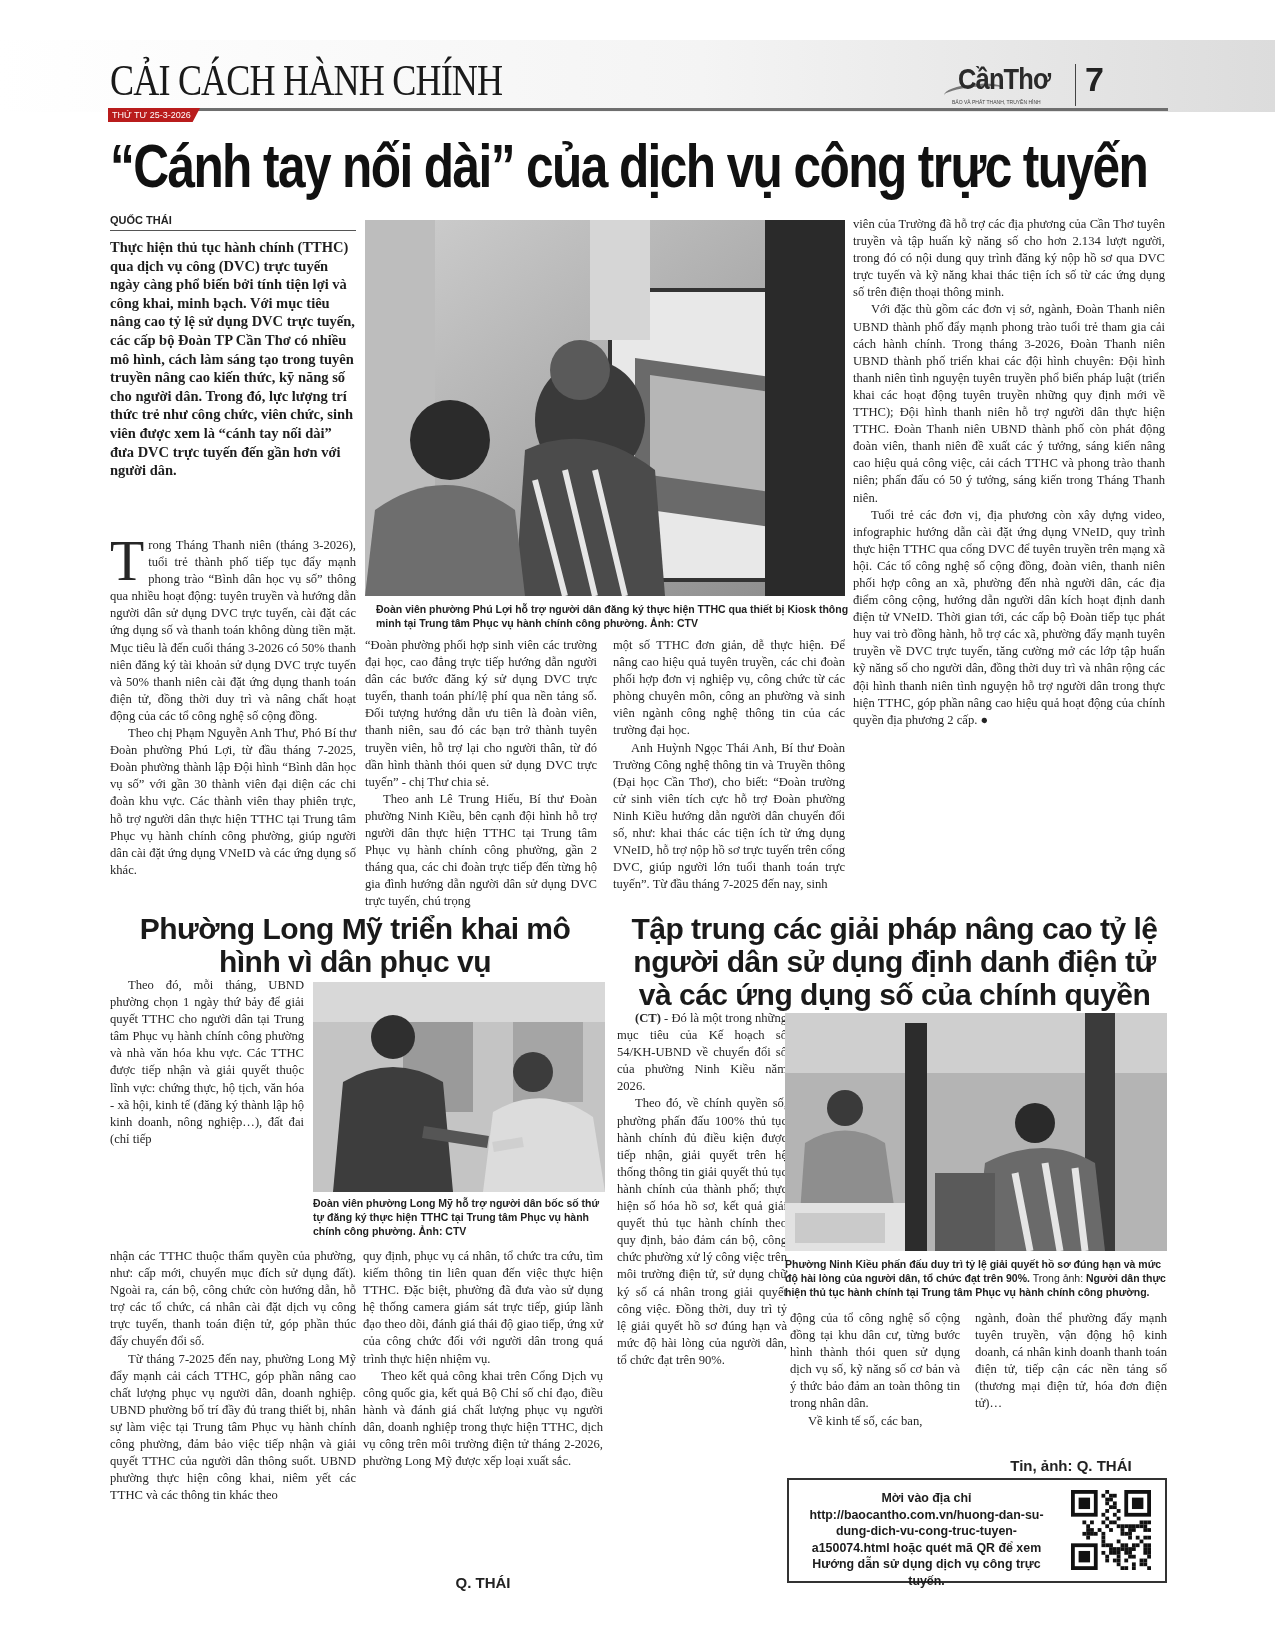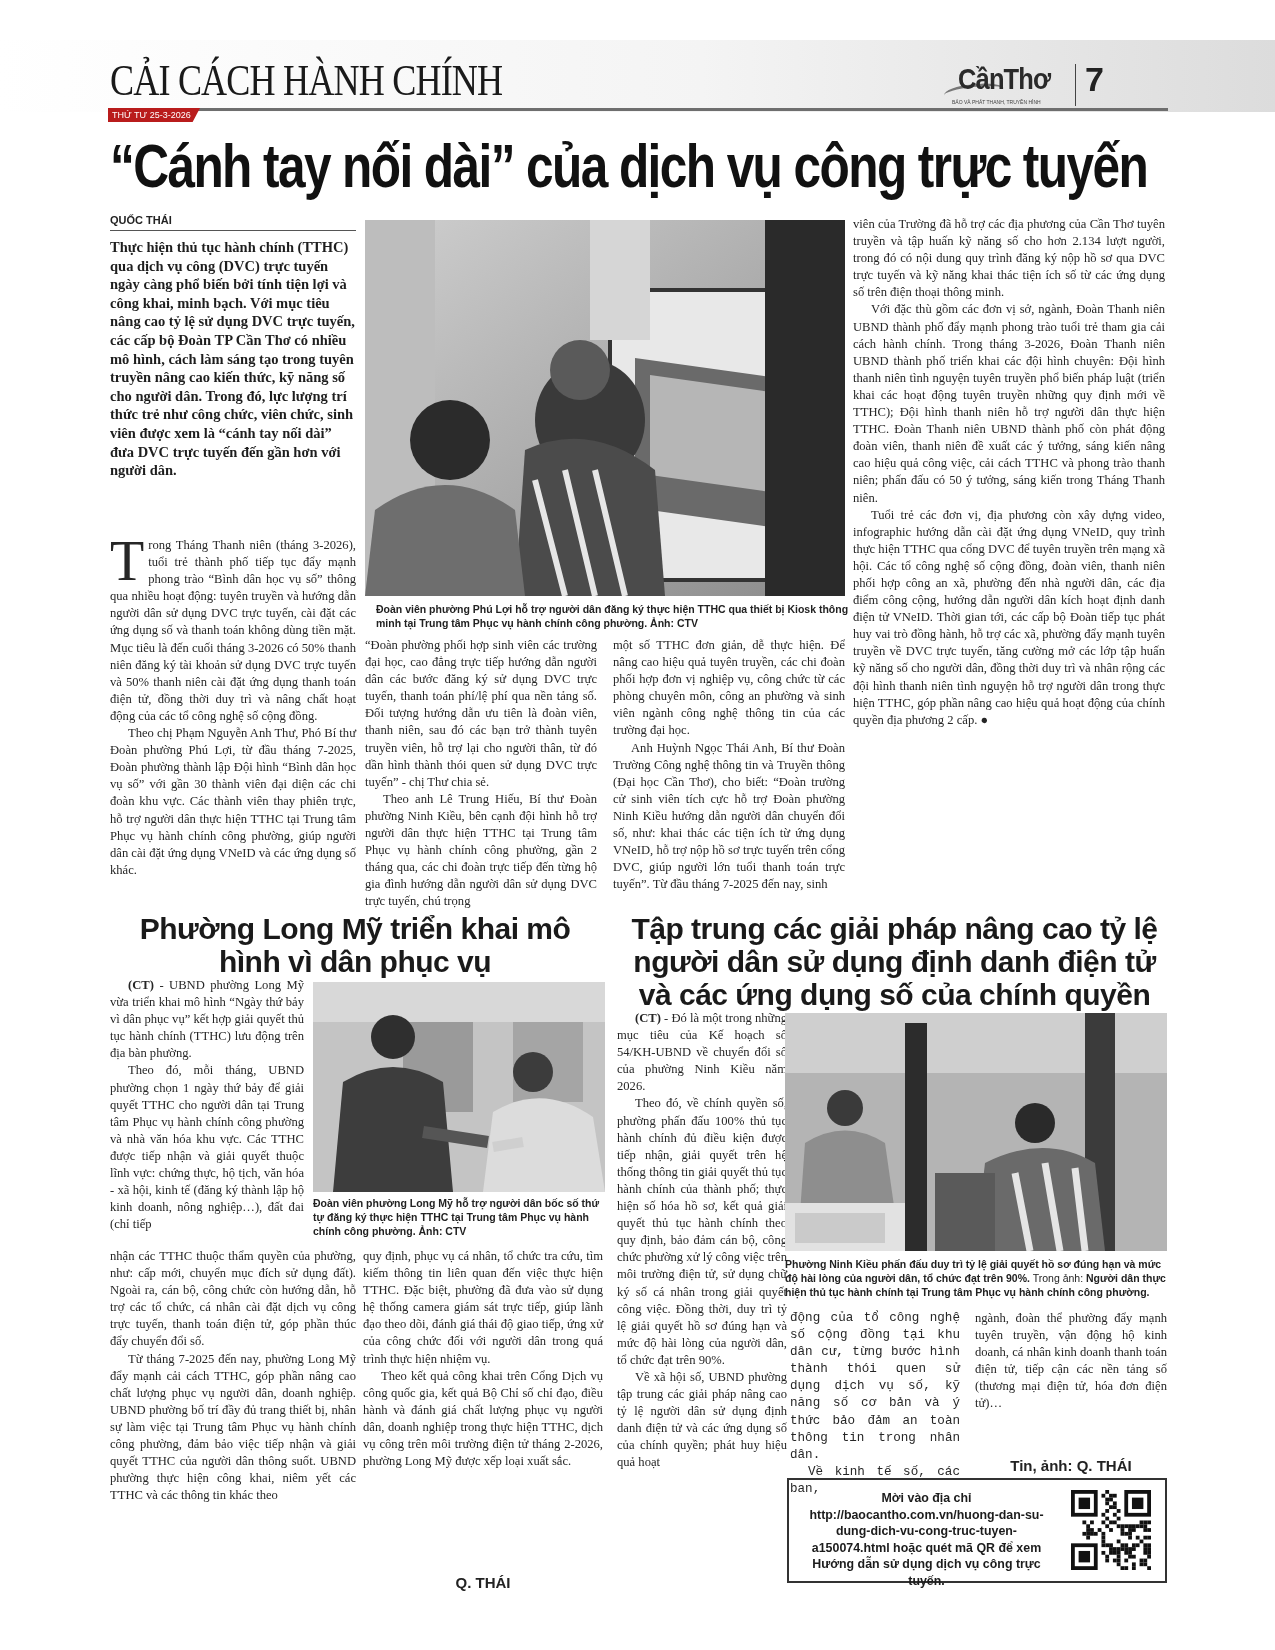--- a/index.html
+++ b/index.html
@@ -111,21 +111,20 @@
   <p>Anh Huỳnh Ngọc Thái Anh, Bí thư Đoàn Trường Công nghệ thông tin và Truyền thông (Đại học Cần Thơ), cho biết: “Đoàn trường cử sinh viên tích cực hỗ trợ Đoàn phường Ninh Kiều hướng dẫn người dân chuyển đổi số, như: khai thác các tiện ích từ ứng dụng VNeID, hỗ trợ nộp hồ sơ trực tuyến trên cổng DVC, giúp người lớn tuổi thanh toán trực tuyến”. Từ đầu tháng 7-2025 đến nay, sinh</p>
 </div>
 <div class="abs body-col" style="left:853px; top:216px; width:312px;">
   <p class="first">viên của Trường đã hỗ trợ các địa phương của Cần Thơ tuyên truyền và tập huấn kỹ năng số cho hơn 2.134 lượt người, trong đó có nội dung quy trình đăng ký nộp hồ sơ qua DVC trực tuyến và kỹ năng khai thác tiện ích số từ các ứng dụng số trên điện thoại thông minh.</p>
   <p>Với đặc thù gồm các đơn vị sở, ngành, Đoàn Thanh niên UBND thành phố đẩy mạnh phong trào tuổi trẻ tham gia cải cách hành chính. Trong tháng 3-2026, Đoàn Thanh niên UBND thành phố triển khai các đội hình chuyên: Đội hình thanh niên tình nguyện tuyên truyền phổ biến pháp luật (triển khai các hoạt động tuyên truyền những quy định mới về TTHC); Đội hình thanh niên hỗ trợ người dân thực hiện TTHC. Đoàn Thanh niên UBND thành phố còn phát động đoàn viên, thanh niên đề xuất các ý tưởng, sáng kiến nâng cao hiệu quả công việc, cải cách TTHC và phong trào thanh niên; phấn đấu có 50 ý tưởng, sáng kiến trong Tháng Thanh niên.</p>
   <p>Tuổi trẻ các đơn vị, địa phương còn xây dựng video, infographic hướng dẫn cài đặt ứng dụng VNeID, quy trình thực hiện TTHC qua cổng DVC để tuyên truyền trên mạng xã hội. Các tổ công nghệ số cộng đồng, đoàn viên, thanh niên phối hợp công an xã, phường đến nhà người dân, các địa điểm công cộng, hướng dẫn người dân kích hoạt định danh điện tử VNeID. Thời gian tới, các cấp bộ Đoàn tiếp tục phát huy vai trò đồng hành, hỗ trợ các xã, phường đẩy mạnh tuyên truyền về DVC trực tuyến, tăng cường mở các lớp tập huấn kỹ năng số cho người dân, đồng thời duy trì và nhân rộng các đội hình thanh niên tình nguyện hỗ trợ người dân trong thực hiện TTHC, góp phần nâng cao hiệu quả hoạt động của chính quyền địa phương 2 cấp. ●</p>
 </div>
 
 <h2 class="abs sub-headline" style="left:110px; top:912px; width:490px;">Phường Long Mỹ triển khai mô hình vì dân phục vụ</h2>
 <div class="abs body-col" style="left:110px; top:977px; width:194px;">
-  <p><b>(CT)</b><span> - UBND phường Long Mỹ vừa triển khai mô hình “Ngày thứ bảy vì dân phục vụ” kết hợp giải quyết thủ tục hành chính (TTHC) lưu động trên địa bàn phường.</span></p>
   <p>Theo đó, mỗi tháng, UBND phường chọn 1 ngày thứ bảy để giải quyết TTHC cho người dân tại Trung tâm Phục vụ hành chính công phường và nhà văn hóa khu vực. Các TTHC được tiếp nhận và giải quyết thuộc lĩnh vực: chứng thực, hộ tịch, văn hóa - xã hội, kinh tế (đăng ký thành lập hộ kinh doanh, nông nghiệp…), đất đai (chỉ tiếp</p>
 </div>
 <div class="abs photo" style="left:313px; top:982px; width:292px; height:210px;">
   <svg width="292" height="210" viewBox="0 0 292 210">
     <rect width="292" height="210" fill="#c4c4c4"></rect>
     <rect x="0" y="0" width="292" height="40" fill="#d8d8d8"></rect>
     <rect x="90" y="40" width="70" height="90" fill="#9a9a9a"></rect>
     <rect x="200" y="40" width="70" height="80" fill="#a5a5a5"></rect>
     <circle cx="80" cy="55" r="22" fill="#2f2f2f"></circle>
     <path d="M30 100 Q80 70 130 100 L140 210 L20 210 Z" fill="#3d3d3d"></path>
@@ -143,42 +142,41 @@
 <div class="abs body-col" style="left:363px; top:1248px; width:240px;">
   <p class="first">quy định, phục vụ cá nhân, tổ chức tra cứu, tìm kiếm thông tin liên quan đến việc thực hiện TTHC. Đặc biệt, phường đã đưa vào sử dụng hệ thống camera giám sát trực tiếp, giúp lãnh đạo theo dõi, đánh giá thái độ giao tiếp, ứng xử của công chức đối với người dân trong quá trình thực hiện nhiệm vụ.</p>
   <p>Theo kết quả công khai trên Cổng Dịch vụ công quốc gia, kết quả Bộ Chỉ số chỉ đạo, điều hành và đánh giá chất lượng phục vụ người dân, doanh nghiệp trong thực hiện TTHC, dịch vụ công trên môi trường điện tử tháng 2-2026, phường Long Mỹ được xếp loại xuất sắc.</p>
 </div>
 <div class="abs sig" style="left:363px; top:1574px; width:240px;">Q. THÁI</div>
 
 <h2 class="abs sub-headline" style="left:617px; top:912px; width:555px;">Tập trung các giải pháp nâng cao tỷ lệ người dân sử dụng định danh điện tử và các ứng dụng số của chính quyền</h2>
 <div class="abs body-col" style="left:617px; top:1010px; width:170px;">
   <p><b>(CT)</b><span> - Đó là một trong những mục tiêu của Kế hoạch số 54/KH-UBND về chuyển đổi số của phường Ninh Kiều năm 2026.</span></p>
   <p>Theo đó, về chính quyền số, phường phấn đấu 100% thủ tục hành chính đủ điều kiện được tiếp nhận, giải quyết trên hệ thống thông tin giải quyết thủ tục hành chính của thành phố; thực hiện số hóa hồ sơ, kết quả giải quyết thủ tục hành chính theo quy định, bảo đảm cán bộ, công chức phường xử lý công việc trên môi trường điện tử, sử dụng chữ ký số cá nhân trong giải quyết công việc. Đồng thời, duy trì tỷ lệ giải quyết hồ sơ đúng hạn và mức độ hài lòng của người dân, tổ chức đạt trên 90%.</p>
-  <p>Về xã hội số, UBND phường tập trung các giải pháp nâng cao tỷ lệ người dân sử dụng định danh điện tử và các ứng dụng số của chính quyền; phát huy hiệu quả hoạt</p>
 </div>
 <div class="abs photo" style="left:785px; top:1013px; width:382px; height:238px;">
   <svg width="382" height="238" viewBox="0 0 382 238">
     <rect width="382" height="238" fill="#b4b4b4"></rect>
     <rect x="0" y="0" width="382" height="60" fill="#cfcfcf"></rect>
     <rect x="120" y="10" width="22" height="228" fill="#2c2c2c"></rect>
     <rect x="300" y="0" width="30" height="238" fill="#3b3b3b"></rect>
     <circle cx="60" cy="95" r="18" fill="#3a3a3a"></circle>
     <path d="M20 130 Q60 105 100 130 L110 200 L15 200 Z" fill="#8e8e8e"></path>
     <rect x="0" y="190" width="120" height="48" fill="#e2e2e2"></rect>
     <rect x="10" y="200" width="90" height="30" fill="#cacaca"></rect>
     <circle cx="250" cy="110" r="20" fill="#2a2a2a"></circle>
     <path d="M200 150 Q260 120 310 150 L320 238 L190 238 Z" fill="#6a6a6a"></path>
     <path d="M230 160 L245 238 M260 150 L275 238 M290 155 L300 238" stroke="#e5e5e5" stroke-width="7"></path>
     <rect x="150" y="160" width="60" height="78" fill="#5a5a5a"></rect>
   </svg>
 </div>
 <div class="abs caption" style="left:785px; top:1257px; width:382px;">
   <span>Phường Ninh Kiều phấn đấu duy trì tỷ lệ giải quyết hồ sơ đúng hạn và mức độ hài lòng của người dân, tổ chức đạt trên 90%.</span><span class="plain"> Trong ảnh: </span><span>Người dân thực hiện thủ tục hành chính tại Trung tâm Phục vụ hành chính công phường.</span>
 </div>
-<div class="abs body-col" style="left:790px; top:1310px; width:170px;font-family:Liberation Mono, monospace;">
+<div class="abs body-col" style="left:790px; top:1310px; width:170px;">
   <p class="first">động của tổ công nghệ số cộng đồng tại khu dân cư, từng bước hình thành thói quen sử dụng dịch vụ số, kỹ năng số cơ bản và ý thức bảo đảm an toàn thông tin trong nhân dân.</p>
   <p>Về kinh tế số, các ban,</p>
 </div>
 <div class="abs body-col" style="left:975px; top:1310px; width:192px;">
   <p class="first">ngành, đoàn thể phường đẩy mạnh tuyên truyền, vận động hộ kinh doanh, cá nhân kinh doanh thanh toán điện tử, tiếp cận các nền tảng số (thương mại điện tử, hóa đơn điện tử)…</p>
 </div>
 <div class="abs sig" style="left:975px; top:1457px; width:192px;">Tin, ảnh: Q. THÁI</div>
 
 <div class="abs qr-box">
   <div class="qr-text">Mời vào địa chỉ http://baocantho.com.vn/huong-dan-su-dung-dich-vu-cong-truc-tuyen-a150074.html hoặc quét mã QR để xem Hướng dẫn sử dụng dịch vụ công trực tuyến.</div>

